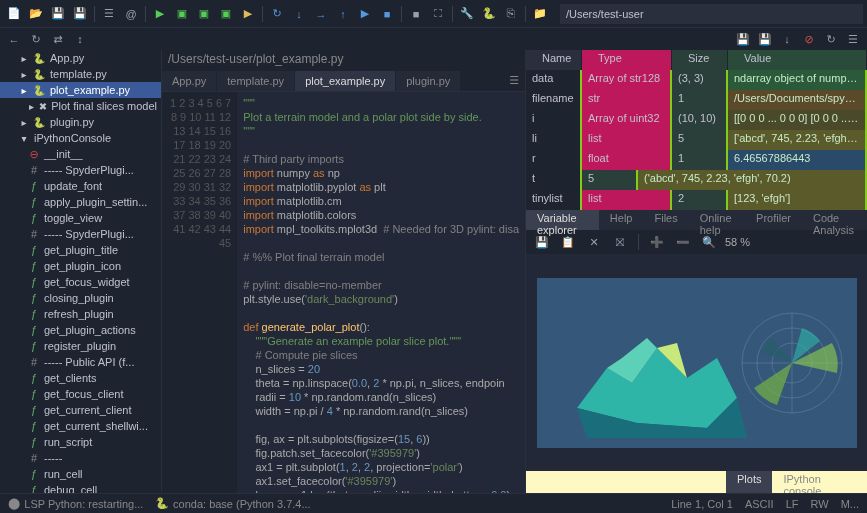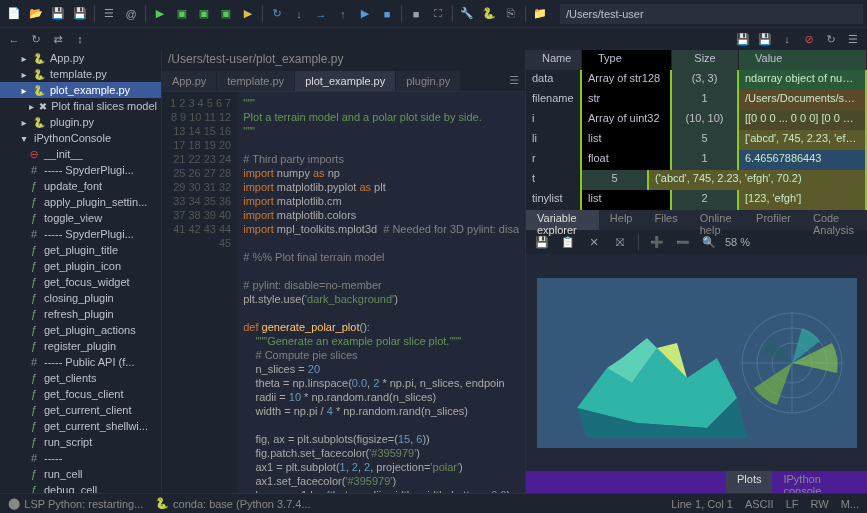--- a/index.html
+++ b/index.html
@@ -24,27 +24,27 @@
 .code{flex:1;display:flex;overflow:auto;background:#232838;font-family:Consolas,monospace;font-size:10px;line-height:14px}
 .gutter{background:#1e2330;color:#555;text-align:right;padding:4px 6px 4px 4px;user-select:none}
 .lines{padding:4px 6px;white-space:pre;color:#aaa}
 .c-kw{color:#cc7832}.c-str{color:#6a8759}.c-cm{color:#808080}.c-fn{color:#ffc66d}.c-num{color:#6897bb}.c-doc{color:#629755}
 .right{width:342px;background:#1e2330;display:flex;flex-direction:column;border-left:1px solid #2a2f3e}
 .var-table{flex:0 0 auto}
 .var-head{display:flex;background:#2a2f3e;height:20px}
 .var-head>div{padding:2px 16px;border-right:1px solid #1e2330;color:#c0c0d0}
 .var-row{display:flex;height:20px}
 .var-row>div{padding:2px 6px;border-right:2px solid #84cc16;overflow:hidden;white-space:nowrap;text-overflow:ellipsis}
-.vc-name{width:56px}.vc-type{width:90px;background:#000000}.vc-size{width:67px;background:#2a3f3a;text-align:center}.vc-val{flex:1;background:#2a4a3a;color:#c8e8c8}
+.vc-name{width:56px}.vc-type{width:90px;background:#be185d}.vc-size{width:56px;background:#2a3f3a;}.vc-val{flex:1;background:#2a4a3a;color:#c8e8c8}
 .panel-tabs{display:flex;background:#252a38;height:20px}
 .panel-tab{padding:2px 11px;cursor:pointer;color:#888}
 .panel-tab.active{background:#3a4050;color:#ddd}
 .plot-tools{height:24px;display:flex;align-items:center;gap:6px;padding:0 6px;color:#aaa}
 .plot-area{flex:1;background:#232838;display:flex;align-items:center;justify-content:center;position:relative}
-.bottom-tabs{height:22px;display:flex;background:#4c1d95;padding-left:200px}
+.bottom-tabs{height:22px;display:flex;background:#fef9c3;padding-left:200px}
 .statusbar{height:20px;background:#1e2330;display:flex;align-items:center;padding:0 8px;gap:12px;color:#888;font-size:10px;border-top:1px solid #2a2f3e}
 .status-item{display:flex;align-items:center;gap:4px}
 .spacer{flex:1}
 svg{display:block}
 </style>
 </head>
 <body>
 
 <div class="toolbar">
   <div class="tbtn">📄</div>

